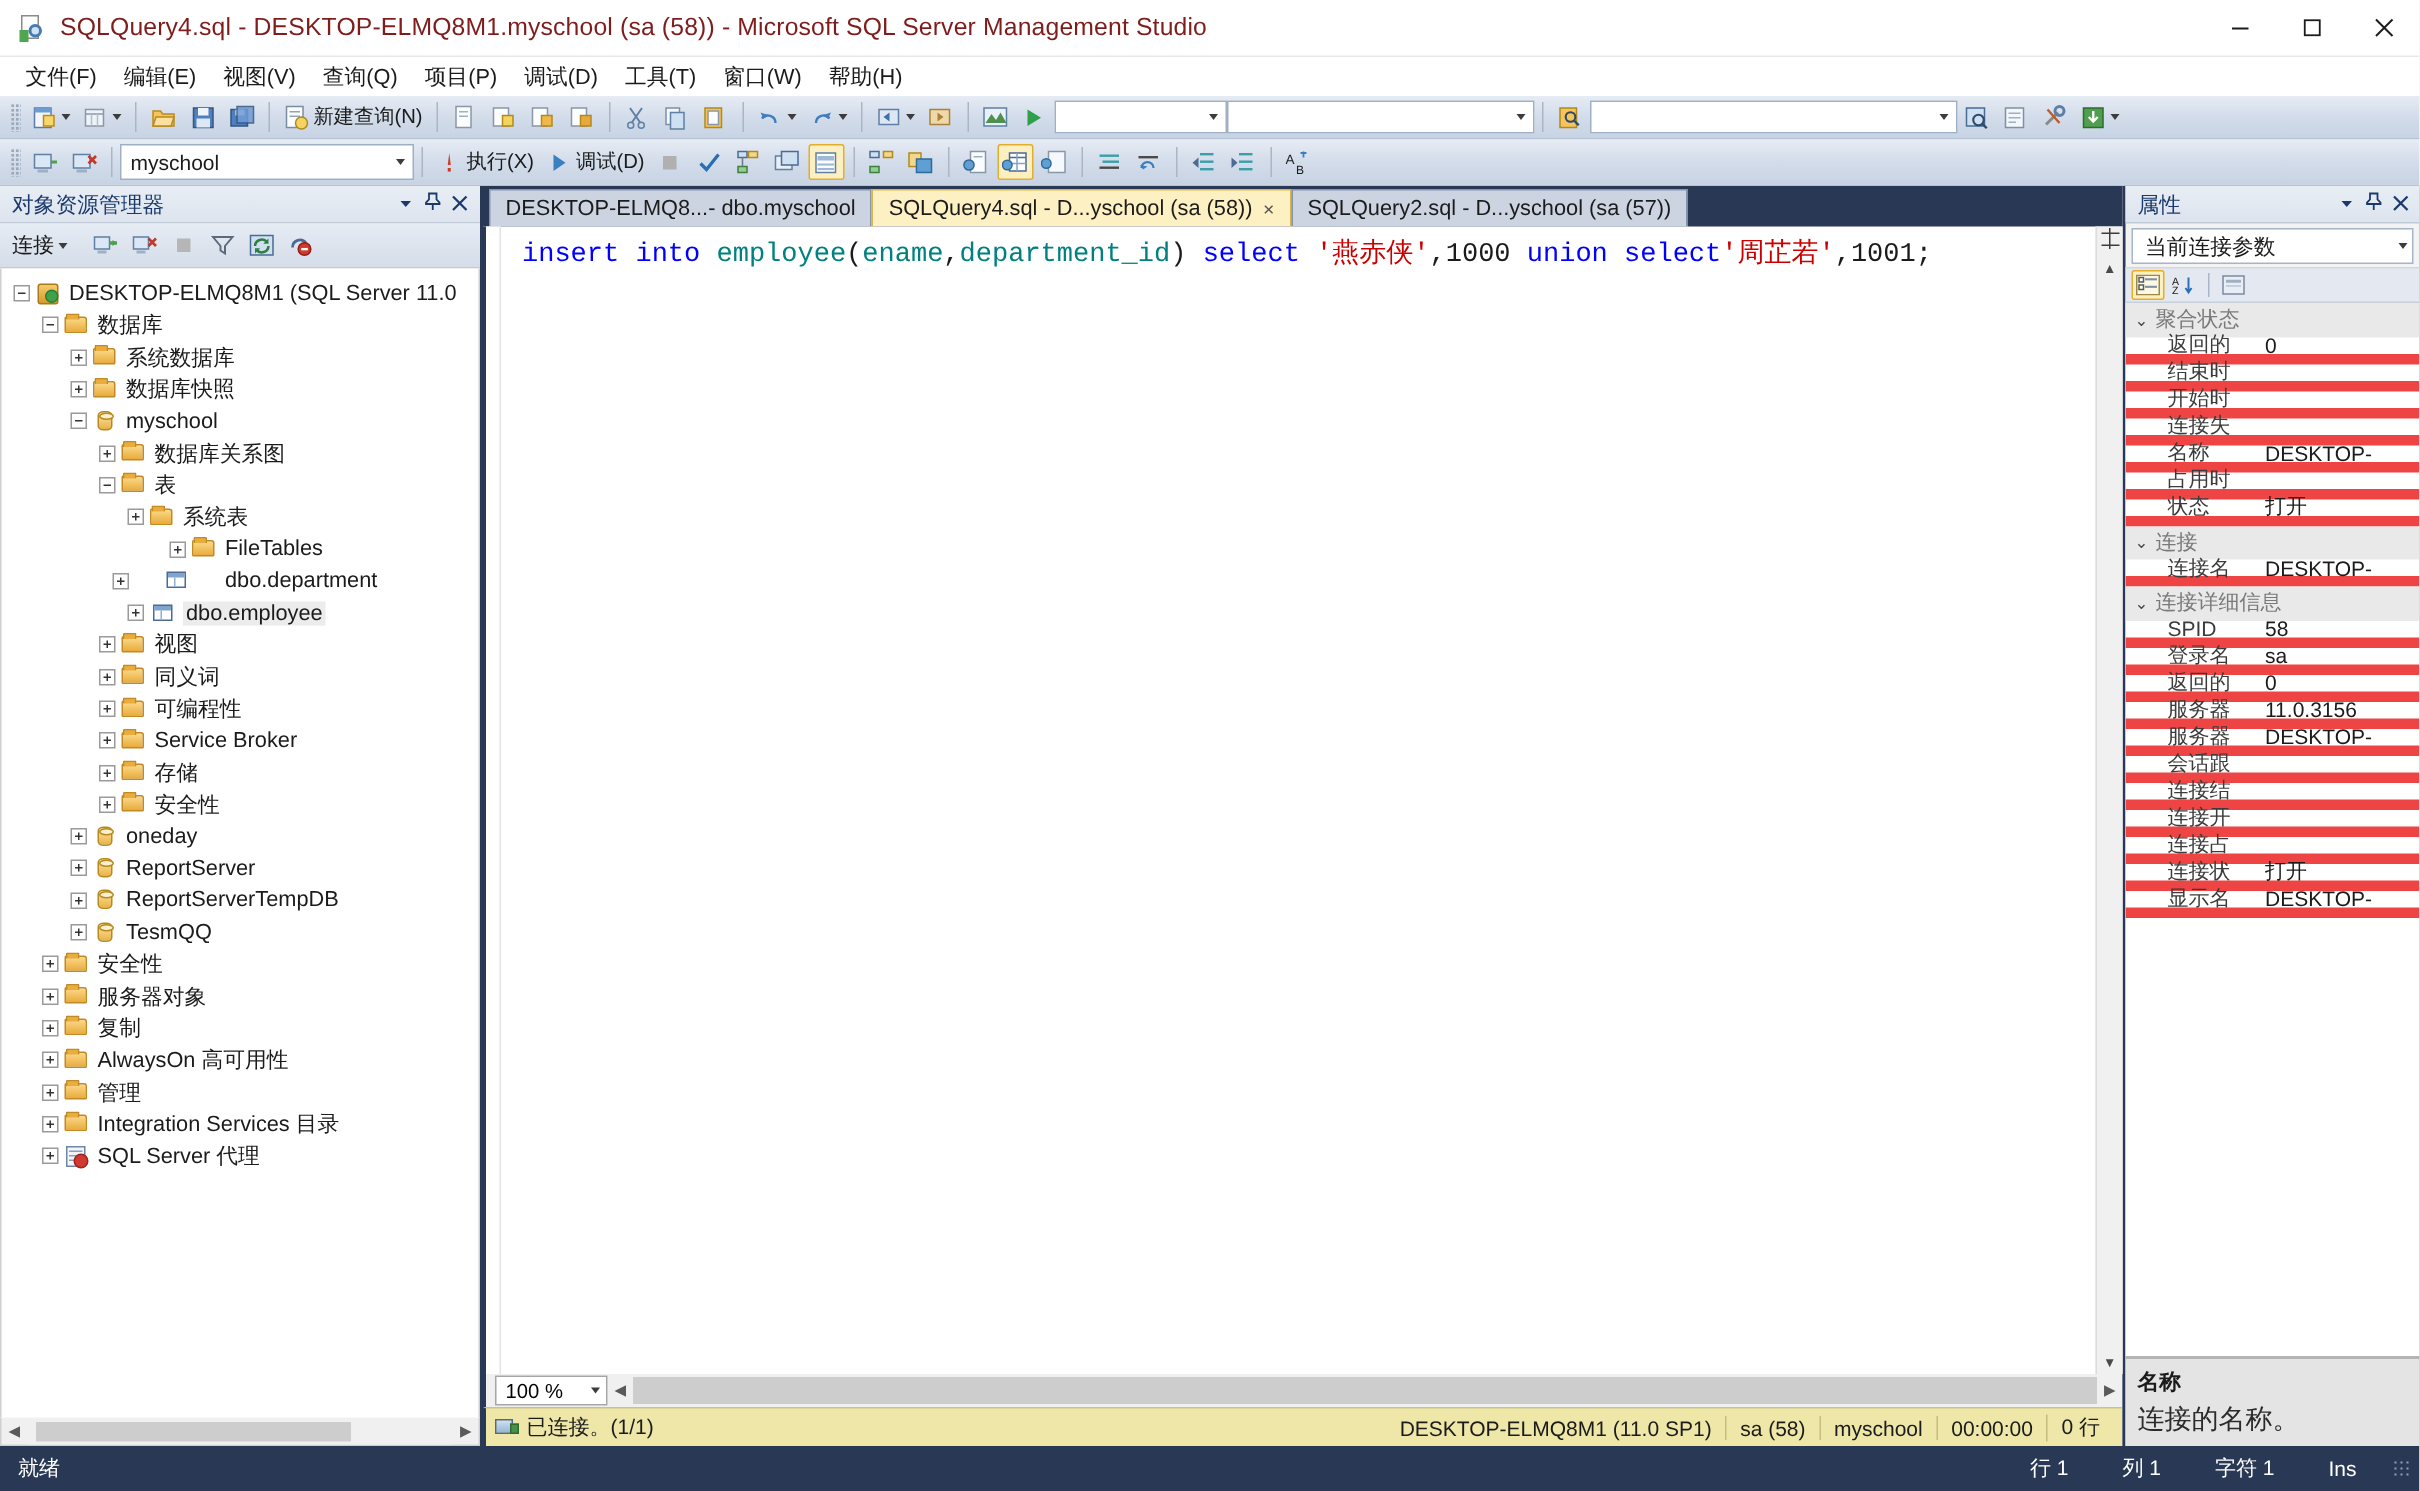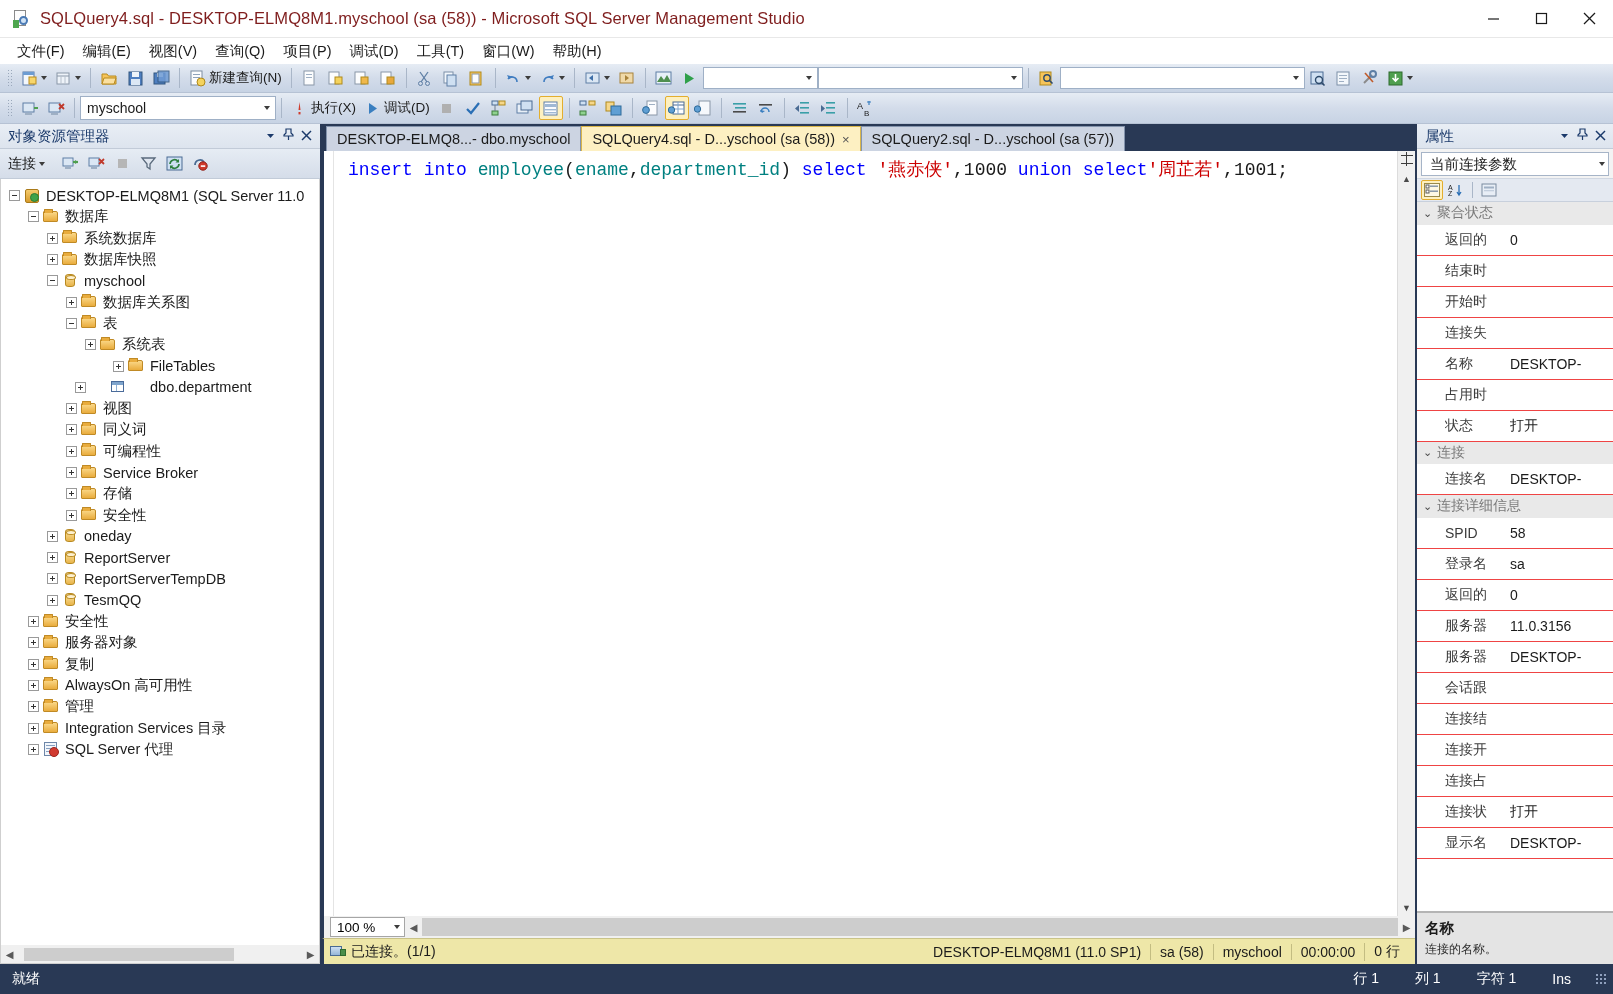--- a/index.html
+++ b/index.html
@@ -250,27 +250,27 @@
   .pr-combo .pc-t { flex: 1; color: #1b1b1b; }
   .pr-tb { height: 24px; flex: 0 0 24px; display: flex; align-items: center;
     background: #e4e9f1; border-top: 1px solid #d0d7e2; border-bottom: 1px solid #c8d0dc; padding-left: 4px; gap: 2px; }
   .pr-tbtn { width: 22px; height: 20px; display: flex; align-items: center; justify-content: center;
     border: 1px solid transparent; border-radius: 2px; }
   .pr-tbtn.on { background: #fdf0c0; border-color: #e3ae2e; }
   .pr-grid { flex: 1; overflow: hidden; background: #fff; font-size: 14px; }
   .pr-cat { display: flex; align-items: center; height: 22.6px; background: #e9e9e9; color: #7a7a7a;
     padding-left: 6px; white-space: nowrap; }
   .pr-cat .chev { width: 14px; color: #4a4a4a; font-size: 11px; }
-  .pr-row { display: flex; height: 31px; align-items: center; border-bottom: 1px solid #ef4444; }
+  .pr-row { display: flex; height: 18px; align-items: center; border-bottom: 7px solid #ef4444; }
   .pr-k { width: 62px; flex: 0 0 62px; margin-left: 28px; padding-right: 2px;
     color: #3b3b3b; overflow: hidden; white-space: nowrap; }
   .pr-v { flex: 1; color: #1b1b1b; overflow: hidden; white-space: nowrap; padding-left: 3px; }
   .pr-desc { flex: 0 0 auto; background: #e4e4e4; border-top: 2px solid #b4b4b4; padding: 6px 8px; }
   .pr-desc .dt { font-size: 14.5px; font-weight: bold; color: #1b1b1b; }
-  .pr-desc .dd { font-size: 12px; color: #2b2b2b; margin-top: 3px; }
+  .pr-desc .dd { font-size: 18px; color: #2b2b2b; margin-top: 3px; }
 
   
   .statusbar {
     height: 30px; flex: 0 0 30px; display: flex; align-items: center;
     background: #293955; color: #fff; font-size: 14px; padding: 0 6px;
   }
   .statusbar .ready { padding-left: 6px; }
   .statusbar .sgrp { margin-left: auto; display: flex; align-items: center; }
   .statusbar .scell { padding: 0 18px; white-space: nowrap; }
   .statusbar .grip2 { width: 12px; height: 12px; margin-left: 6px;
@@ -802,20 +802,27 @@
             </span>
             <span>FileTables</span>
           </div>
           <div class="node" style="padding-left: 74px; gap: 19px;">
             <span class="exp plus"></span>
             <span class="nicon">
               <span class="tbl"></span>
             </span>
             <span>dbo.department</span>
           </div>
+          <div class="node" style="padding-left: 84px;">
+            <span class="exp plus"></span>
+            <span class="nicon">
+              <span class="tbl"></span>
+            </span>
+            <span class="sel">dbo.employee</span>
+          </div>
           <div class="node" style="padding-left: 65px;">
             <span class="exp plus"></span>
             <span class="nicon">
               <span class="folder"></span>
             </span>
             <span>视图</span>
           </div>
           <div class="node" style="padding-left: 65px;">
             <span class="exp plus"></span>
             <span class="nicon">

